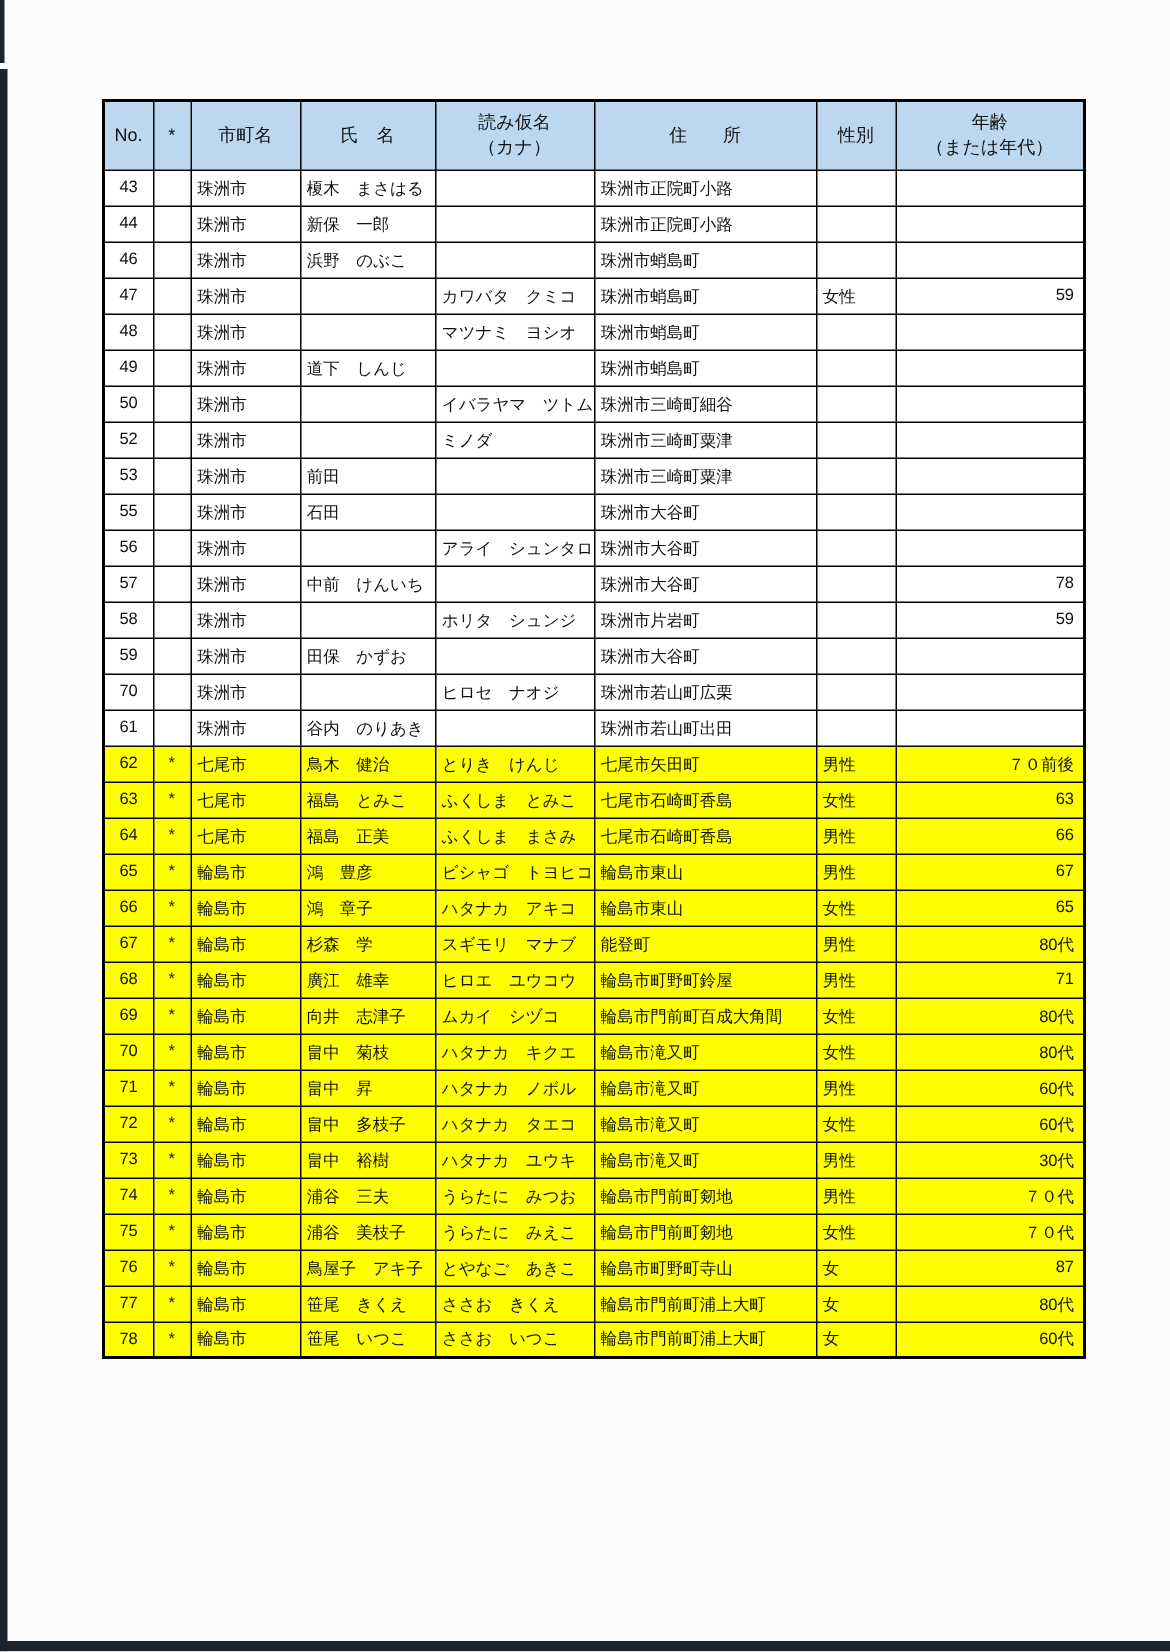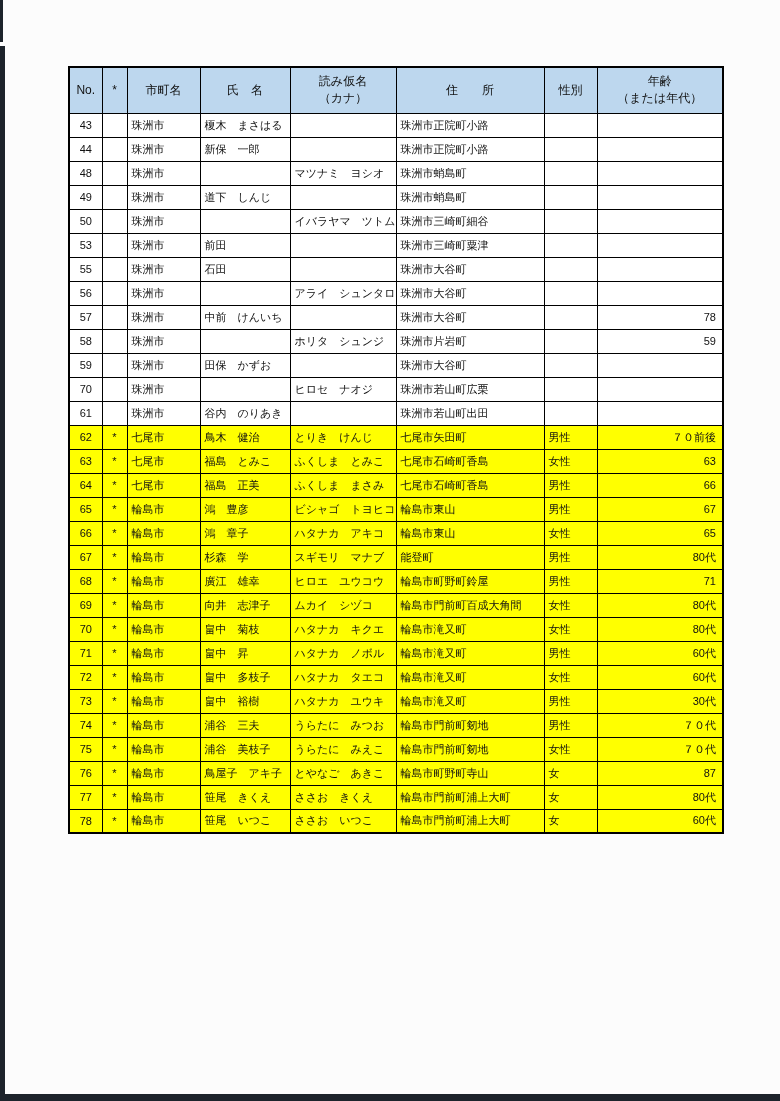--- a/index.html
+++ b/index.html
@@ -107,20 +107,40 @@
           <td class="a-c">44</td>
           <td class="a-c"></td>
           <td class="a-l">珠洲市</td>
           <td class="a-l">新保　一郎</td>
           <td class="a-l"></td>
           <td class="a-l">珠洲市正院町小路</td>
           <td class="a-l"></td>
           <td class="a-r"></td>
         </tr>
         <tr>
+          <td class="a-c">46</td>
+          <td class="a-c"></td>
+          <td class="a-l">珠洲市</td>
+          <td class="a-l">浜野　のぶこ</td>
+          <td class="a-l"></td>
+          <td class="a-l">珠洲市蛸島町</td>
+          <td class="a-l"></td>
+          <td class="a-r"></td>
+        </tr>
+        <tr>
+          <td class="a-c">47</td>
+          <td class="a-c"></td>
+          <td class="a-l">珠洲市</td>
+          <td class="a-l"></td>
+          <td class="a-l">カワバタ　クミコ</td>
+          <td class="a-l">珠洲市蛸島町</td>
+          <td class="a-l">女性</td>
+          <td class="a-r">59</td>
+        </tr>
+        <tr>
           <td class="a-c">48</td>
           <td class="a-c"></td>
           <td class="a-l">珠洲市</td>
           <td class="a-l"></td>
           <td class="a-l">マツナミ　ヨシオ</td>
           <td class="a-l">珠洲市蛸島町</td>
           <td class="a-l"></td>
           <td class="a-r"></td>
         </tr>
         <tr>
@@ -133,20 +153,30 @@
           <td class="a-l"></td>
           <td class="a-r"></td>
         </tr>
         <tr>
           <td class="a-c">50</td>
           <td class="a-c"></td>
           <td class="a-l">珠洲市</td>
           <td class="a-l"></td>
           <td class="a-l">イバラヤマ　ツトム</td>
           <td class="a-l">珠洲市三崎町細谷</td>
+          <td class="a-l"></td>
+          <td class="a-r"></td>
+        </tr>
+        <tr>
+          <td class="a-c">52</td>
+          <td class="a-c"></td>
+          <td class="a-l">珠洲市</td>
+          <td class="a-l"></td>
+          <td class="a-l">ミノダ</td>
+          <td class="a-l">珠洲市三崎町粟津</td>
           <td class="a-l"></td>
           <td class="a-r"></td>
         </tr>
         <tr>
           <td class="a-c">53</td>
           <td class="a-c"></td>
           <td class="a-l">珠洲市</td>
           <td class="a-l">前田</td>
           <td class="a-l"></td>
           <td class="a-l">珠洲市三崎町粟津</td>

